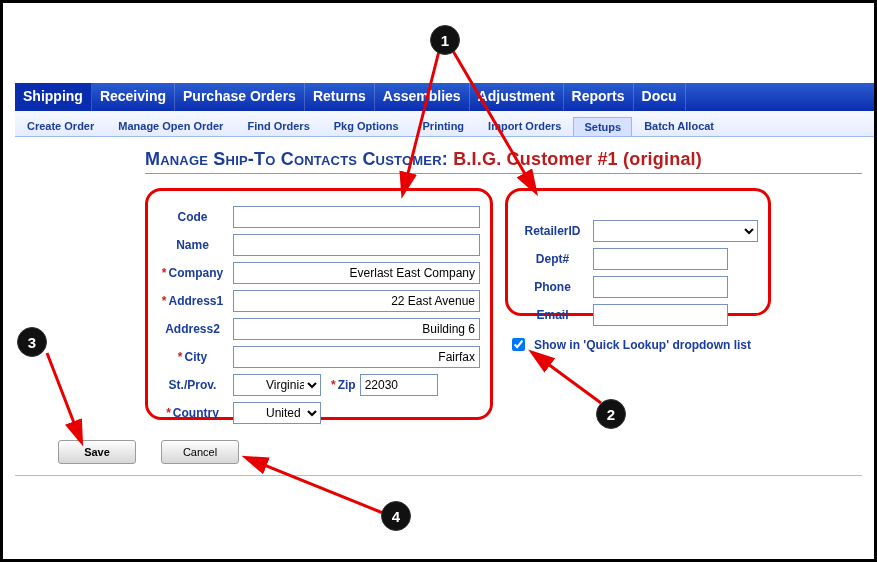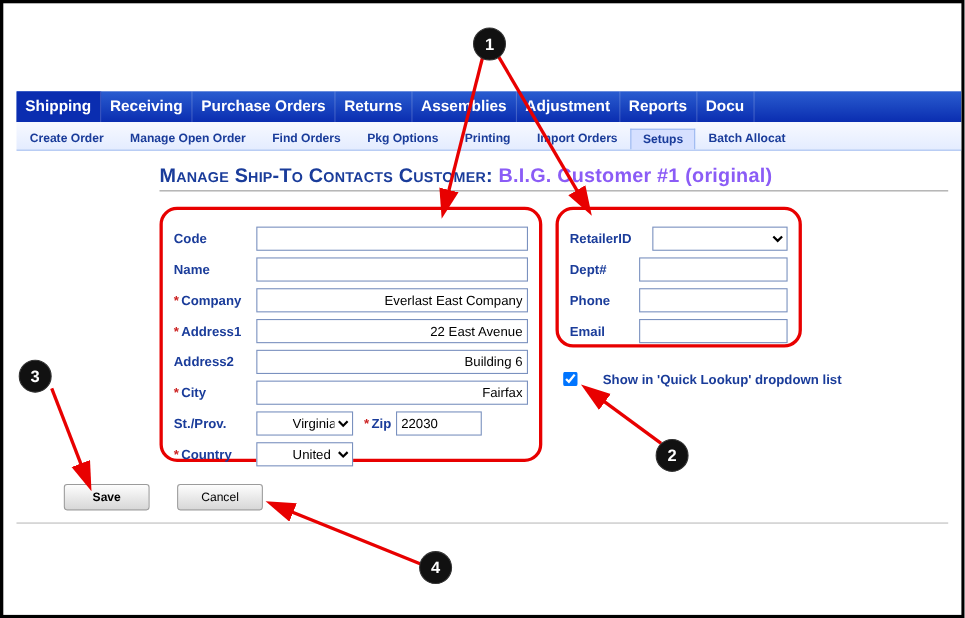--- a/index.html
+++ b/index.html
@@ -79,51 +79,51 @@
     color: #1a3c9a;
     font-weight: bold;
     font-variant: small-caps;
   }
   .page-title .mtcust {
     color: #1a3c9a;
     font-weight: bold;
     font-variant: small-caps;
   }
   .page-title .customer {
-    color: #8b5cf6;
+    color: #b91c1c;
     font-weight: bold;
   }
   .form-box {
     position: absolute;
     border: 3px solid #e80000;
     border-radius: 16px;
   }
   .form-box-left {
     top: 185px;
     left: 142px;
     width: 348px;
     height: 232px;
     padding: 14px 10px 10px 10px;
   }
   .form-box-right {
     top: 185px;
     left: 502px;
-    width: 224px;
+    width: 266px;
     height: 128px;
-    padding: 14px 10px 10px 10px;
+    padding: 28px 10px 10px 10px;
   }
   .row {
     display: flex;
     align-items: center;
     margin-bottom: 4px;
     height: 24px;
   }
   .row label {
     width: 75px;
-    text-align: left;
+    text-align: center;
     font-size: 12px;
     font-weight: bold;
     color: #1a3c9a;
     padding-right: 6px;
     white-space: nowrap;
   }
   .req {
     color: #c22;
     font-weight: bold;
     padding-right: 2px;
@@ -166,21 +166,21 @@
   .btn-cancel { top: 437px; left: 158px; }
   .checkbox-row {
     position: absolute;
     top: 332px;
     left: 505px;
     font-size: 12px;
     font-weight: bold;
     color: #1a3c9a;
     display: flex;
     align-items: center;
-    gap: 20px;
+    gap: 6px;
   }
   .hrule {
     position: absolute;
     top: 472px;
     left: 12px;
     right: 12px;
     border-top: 1px solid #bbb;
   }
 
   

